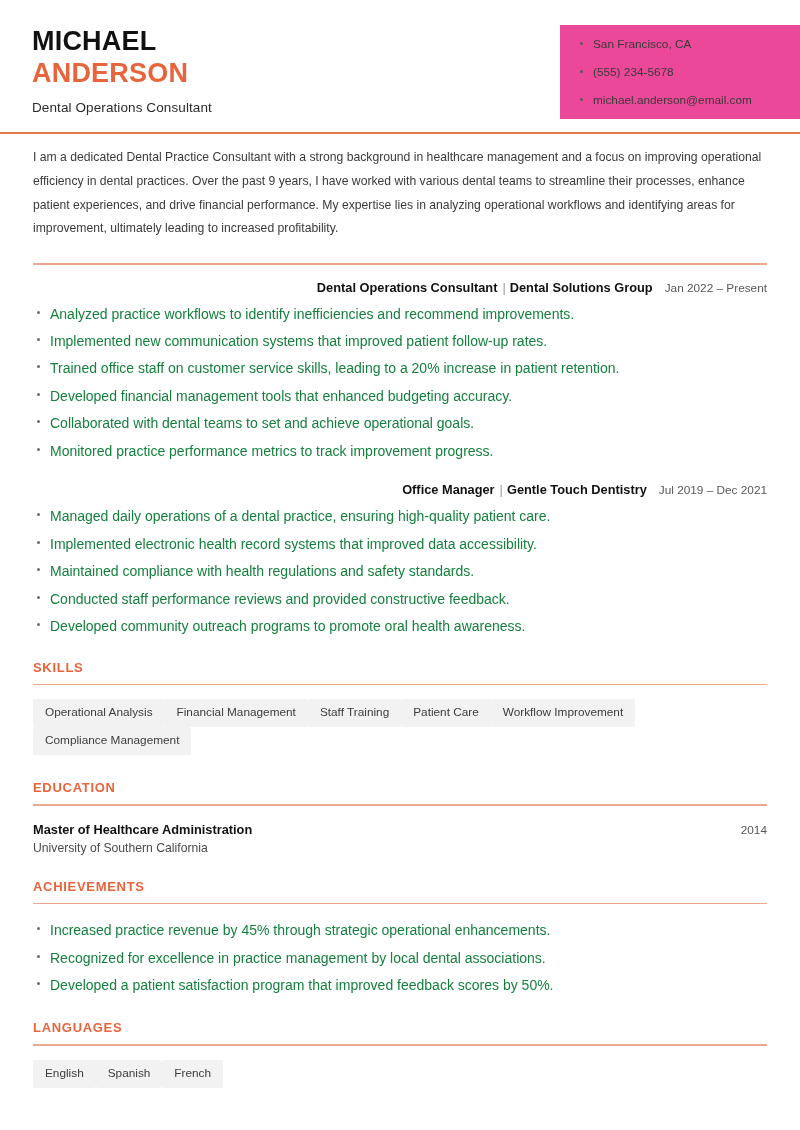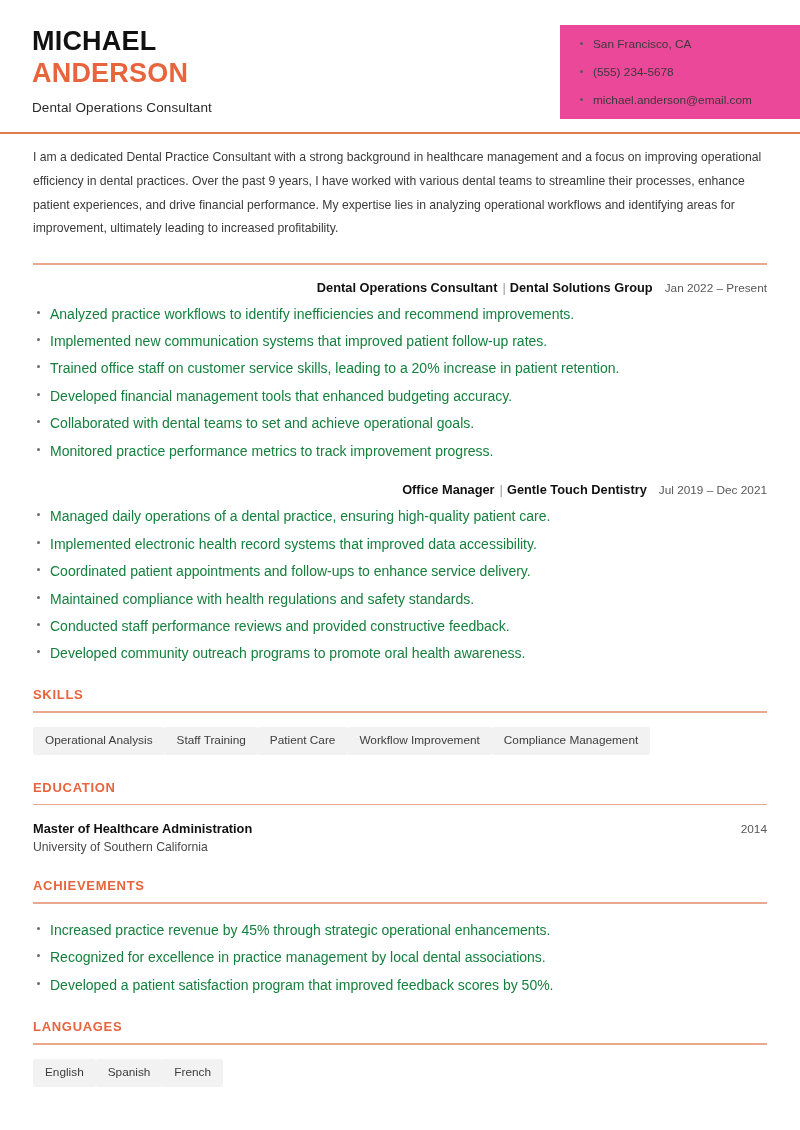--- a/index.html
+++ b/index.html
@@ -282,33 +282,33 @@
       <div class="entry" style="margin-top:22px;">
         <div class="entry-head">
           <div class="entry-title">
             <span>Office Manager</span><span class="entry-sep">|</span><span>Gentle Touch Dentistry</span>
           </div>
           <div class="entry-date">Jul 2019 – Dec 2021</div>
         </div>
         <ul class="bullets">
           <li>Managed daily operations of a dental practice, ensuring high-quality patient care.</li>
           <li>Implemented electronic health record systems that improved data accessibility.</li>
-          <li>Coordinated patient appointments and follow-ups to enhance service delivery.</li>
           <li>Maintained compliance with health regulations and safety standards.</li>
           <li>Conducted staff performance reviews and provided constructive feedback.</li>
           <li>Developed community outreach programs to promote oral health awareness.</li>
         </ul>
       </div>
     </div>
 
     <div class="section" style="margin-top:24px;">
       <div class="section-title">SKILLS</div>
       <div class="section-rule"></div>
       <div class="chips">
         <span class="chip">Operational Analysis</span>
+        <span class="chip">Financial Management</span>
         <span class="chip">Staff Training</span>
         <span class="chip">Patient Care</span>
         <span class="chip">Workflow Improvement</span>
         <span class="chip">Compliance Management</span>
       </div>
     </div>
 
     <div class="section" style="margin-top:25px;">
       <div class="section-title">EDUCATION</div>
       <div class="section-rule"></div>

